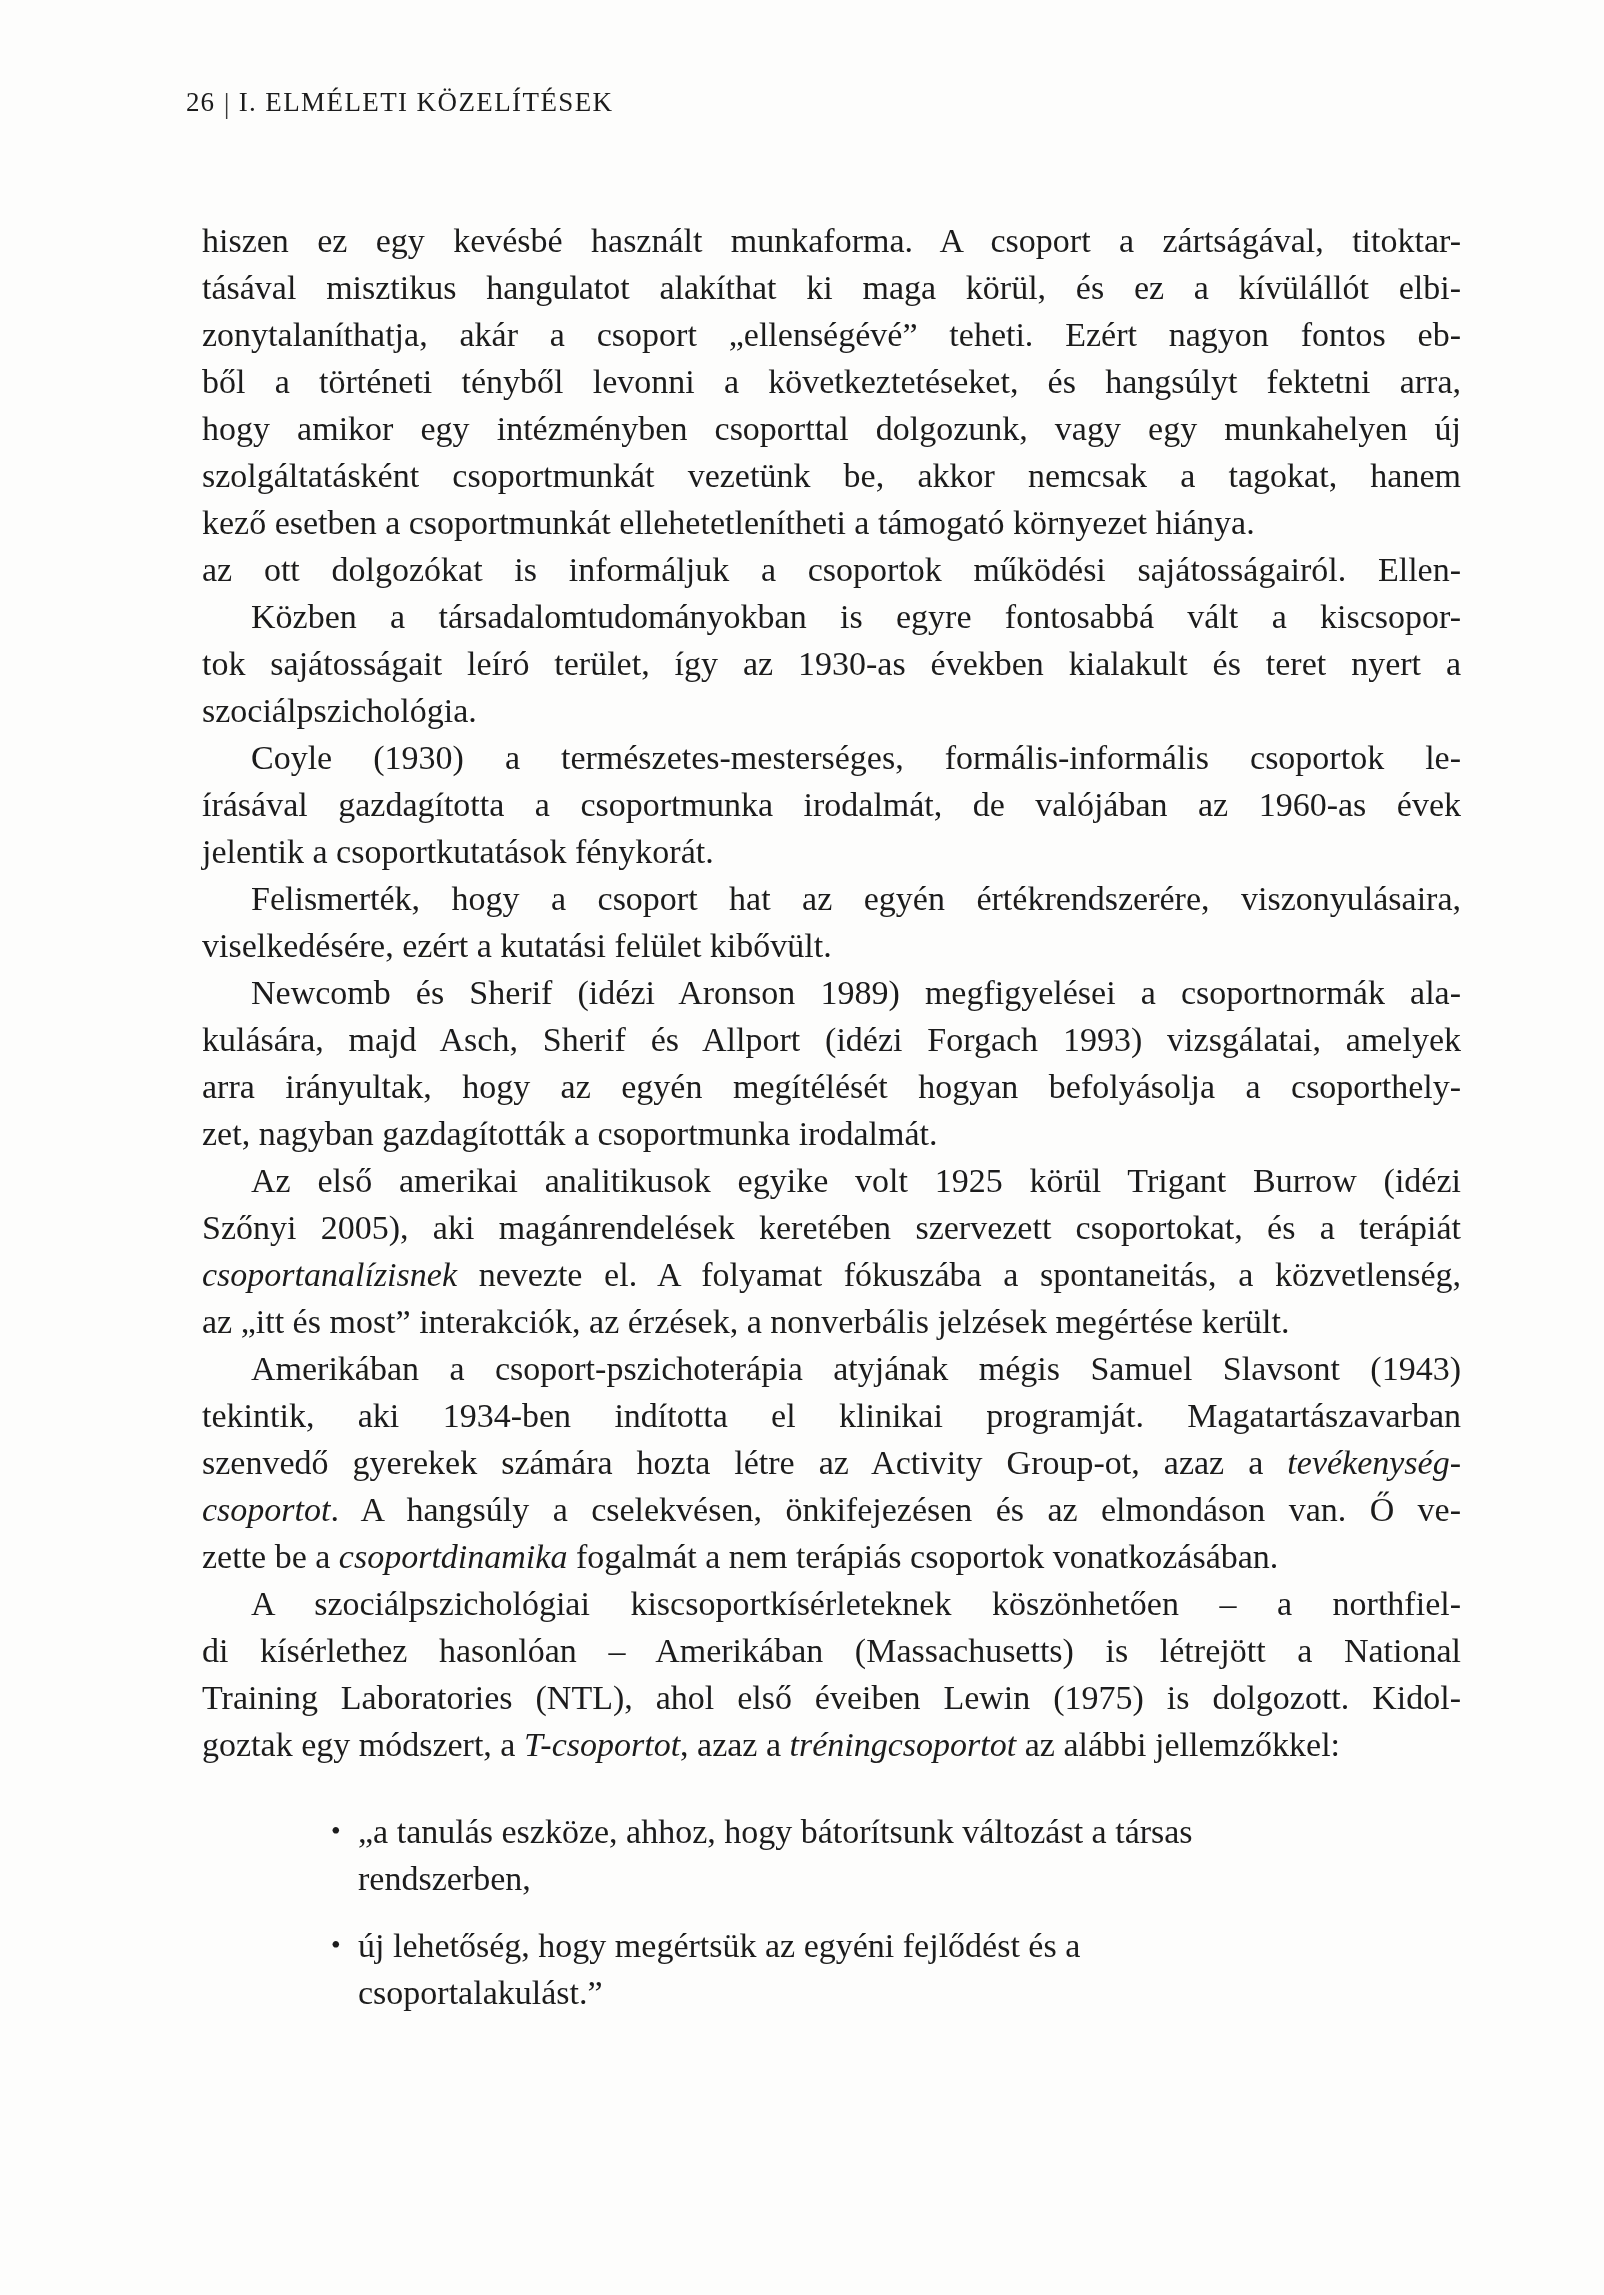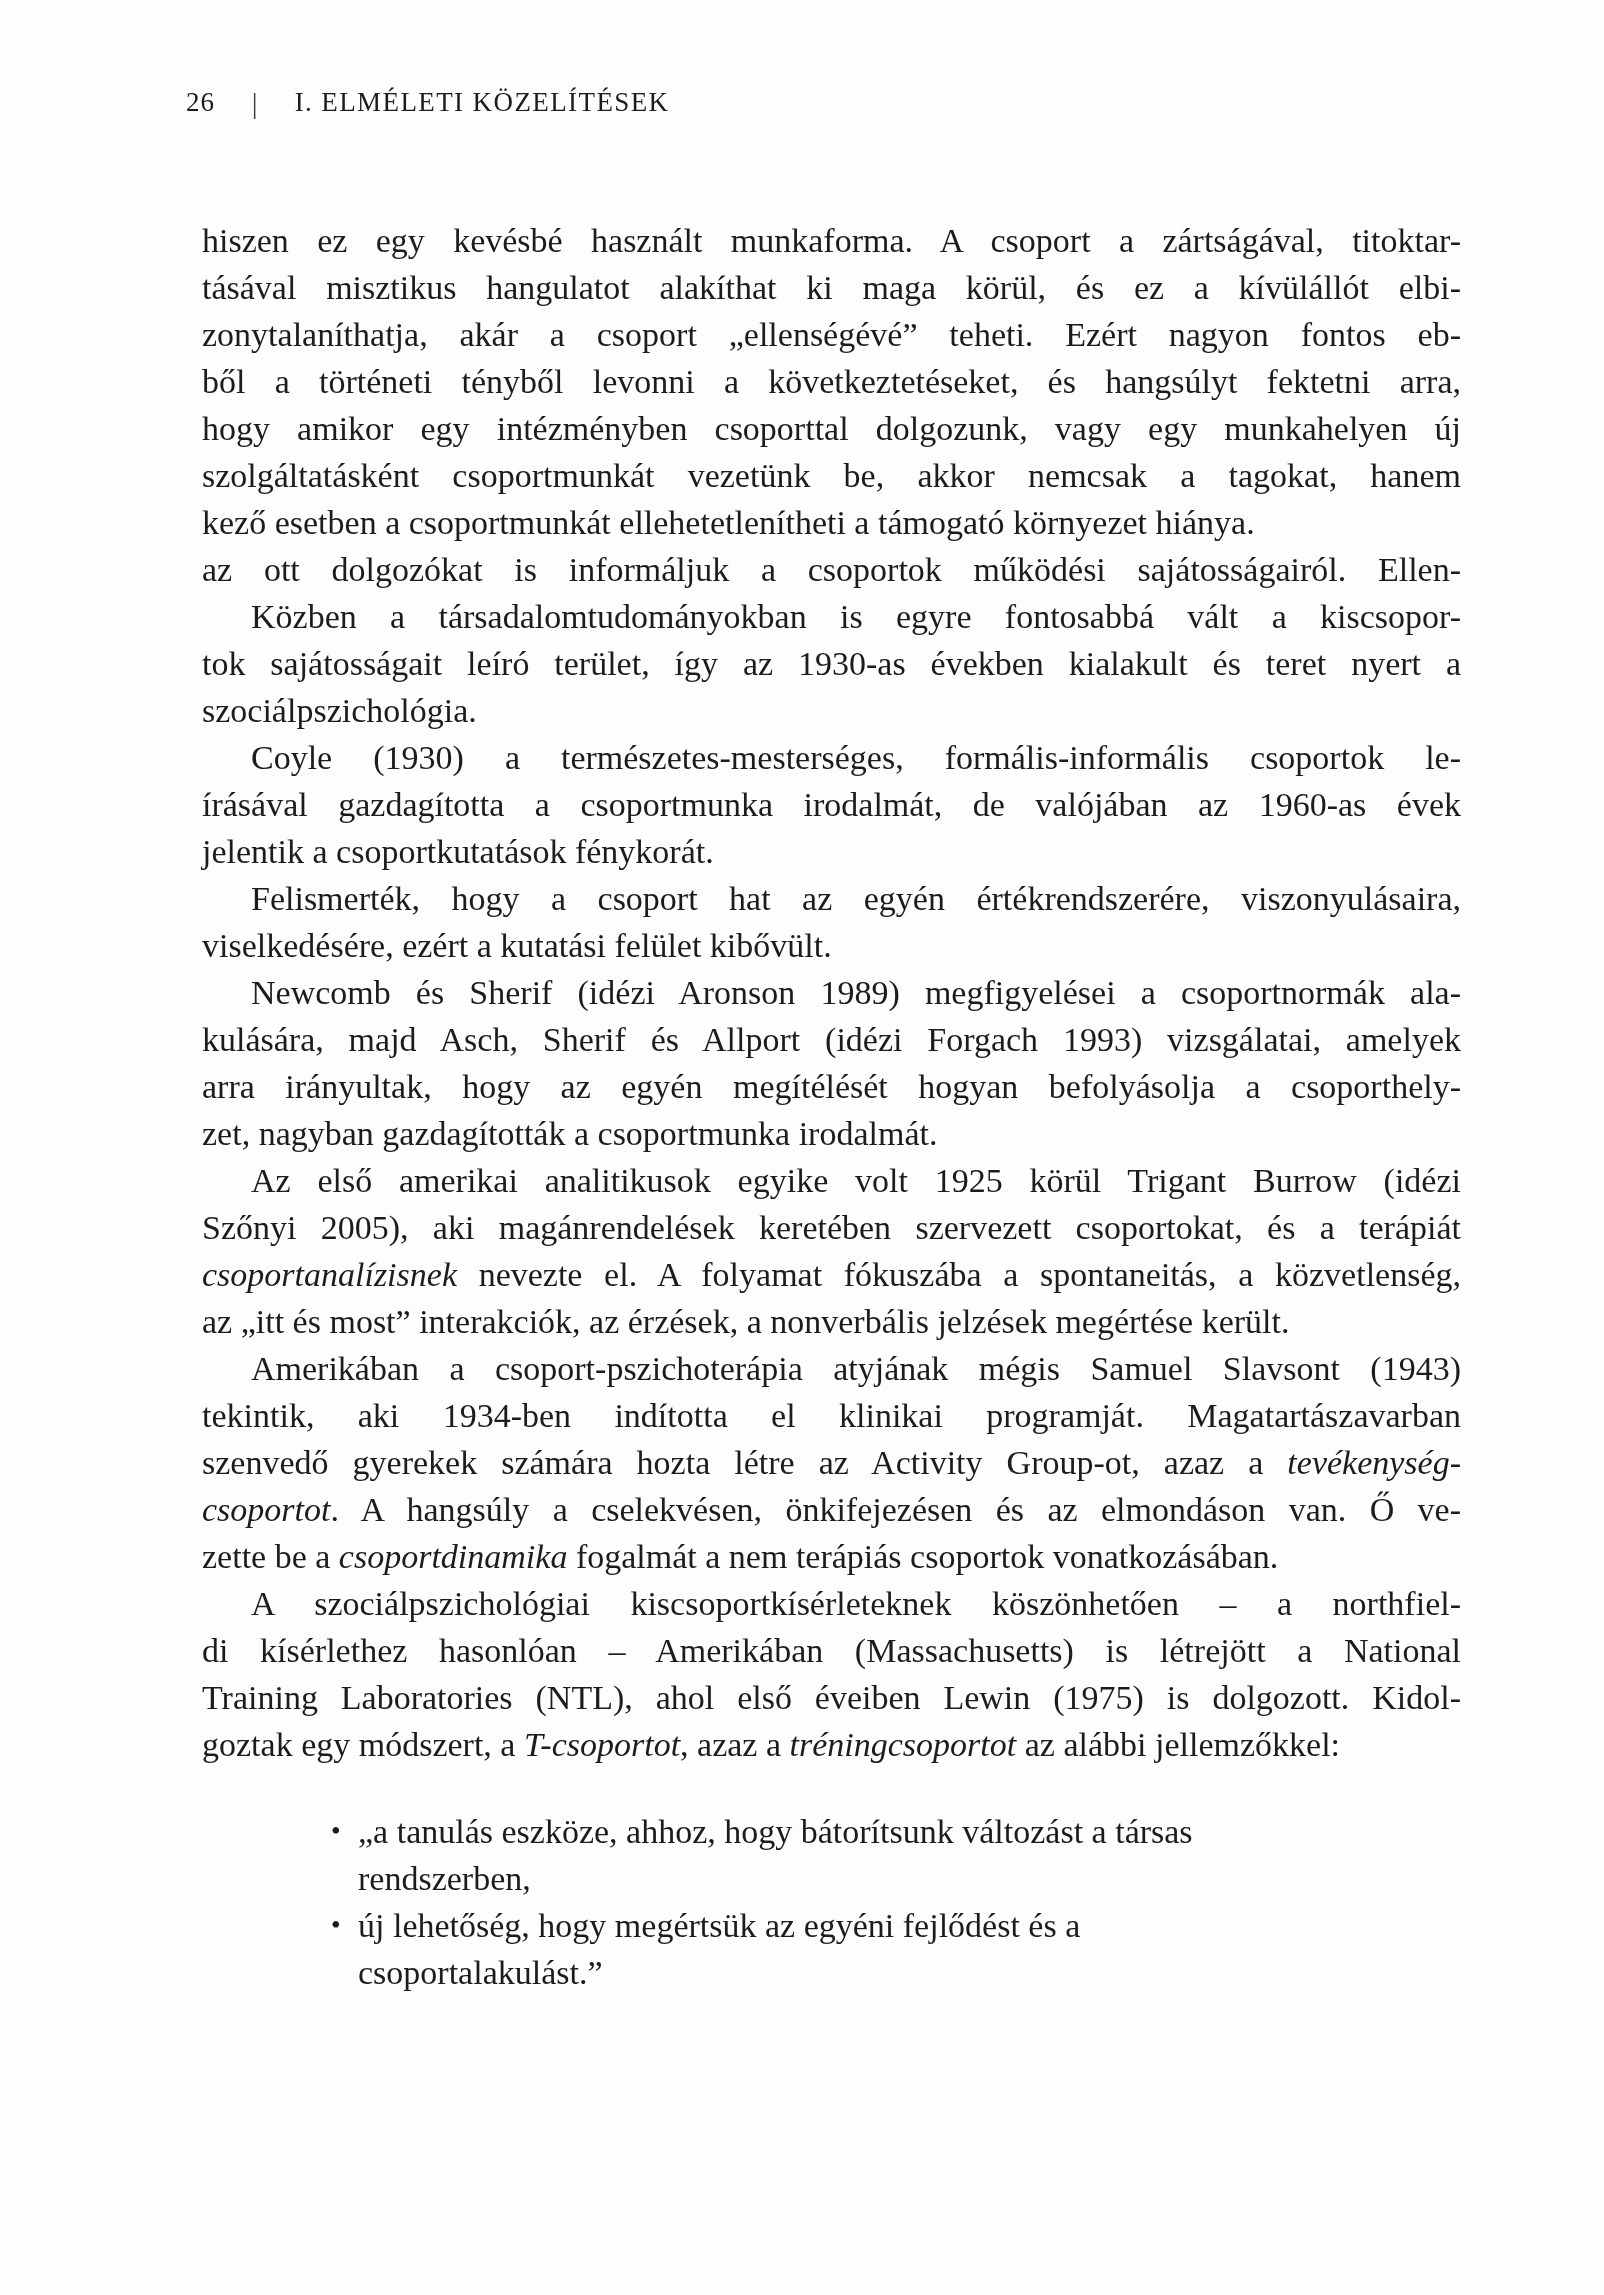--- a/index.html
+++ b/index.html
@@ -12,21 +12,21 @@
     font-family: "Liberation Serif", "DejaVu Serif", serif;
     color: #1c1c1c;
   }
   
   .running-head {
     position: absolute;
     left: 186px;
     top: 84px;
     display: flex;
     align-items: baseline;
-    gap: 37px;
+    gap: 9px;
     font-size: 27px;
     line-height: 34px;
     color: #1c1c1c;
   }
   .running-head .pagenum { letter-spacing: 0.9px; }
   .running-head .sep {
     font-size: 29px;
     color: #3a3a3a;
     position: relative;
     top: 1.7px;
@@ -56,21 +56,21 @@
   
   .bullet-list { margin-top: 40px; }
   .bullet-item { position: relative; margin-left: 129px; }
   .bullet-item .bullet-marker {
     position: absolute;
     left: 0;
     top: -0.9px;
     font-size: 27.5px;
     line-height: 47px;
   }
-  .bullet-item .bullet-lines { margin-left: 27px; }
+  .bullet-item .bullet-lines { margin-left: 27px; margin-top: 20px; }
   .bullet-item .bline {
     text-align: left;
     min-height: 47px;
   }
 </style>
 </head>
 <body>
 
 <div class="page">
 

